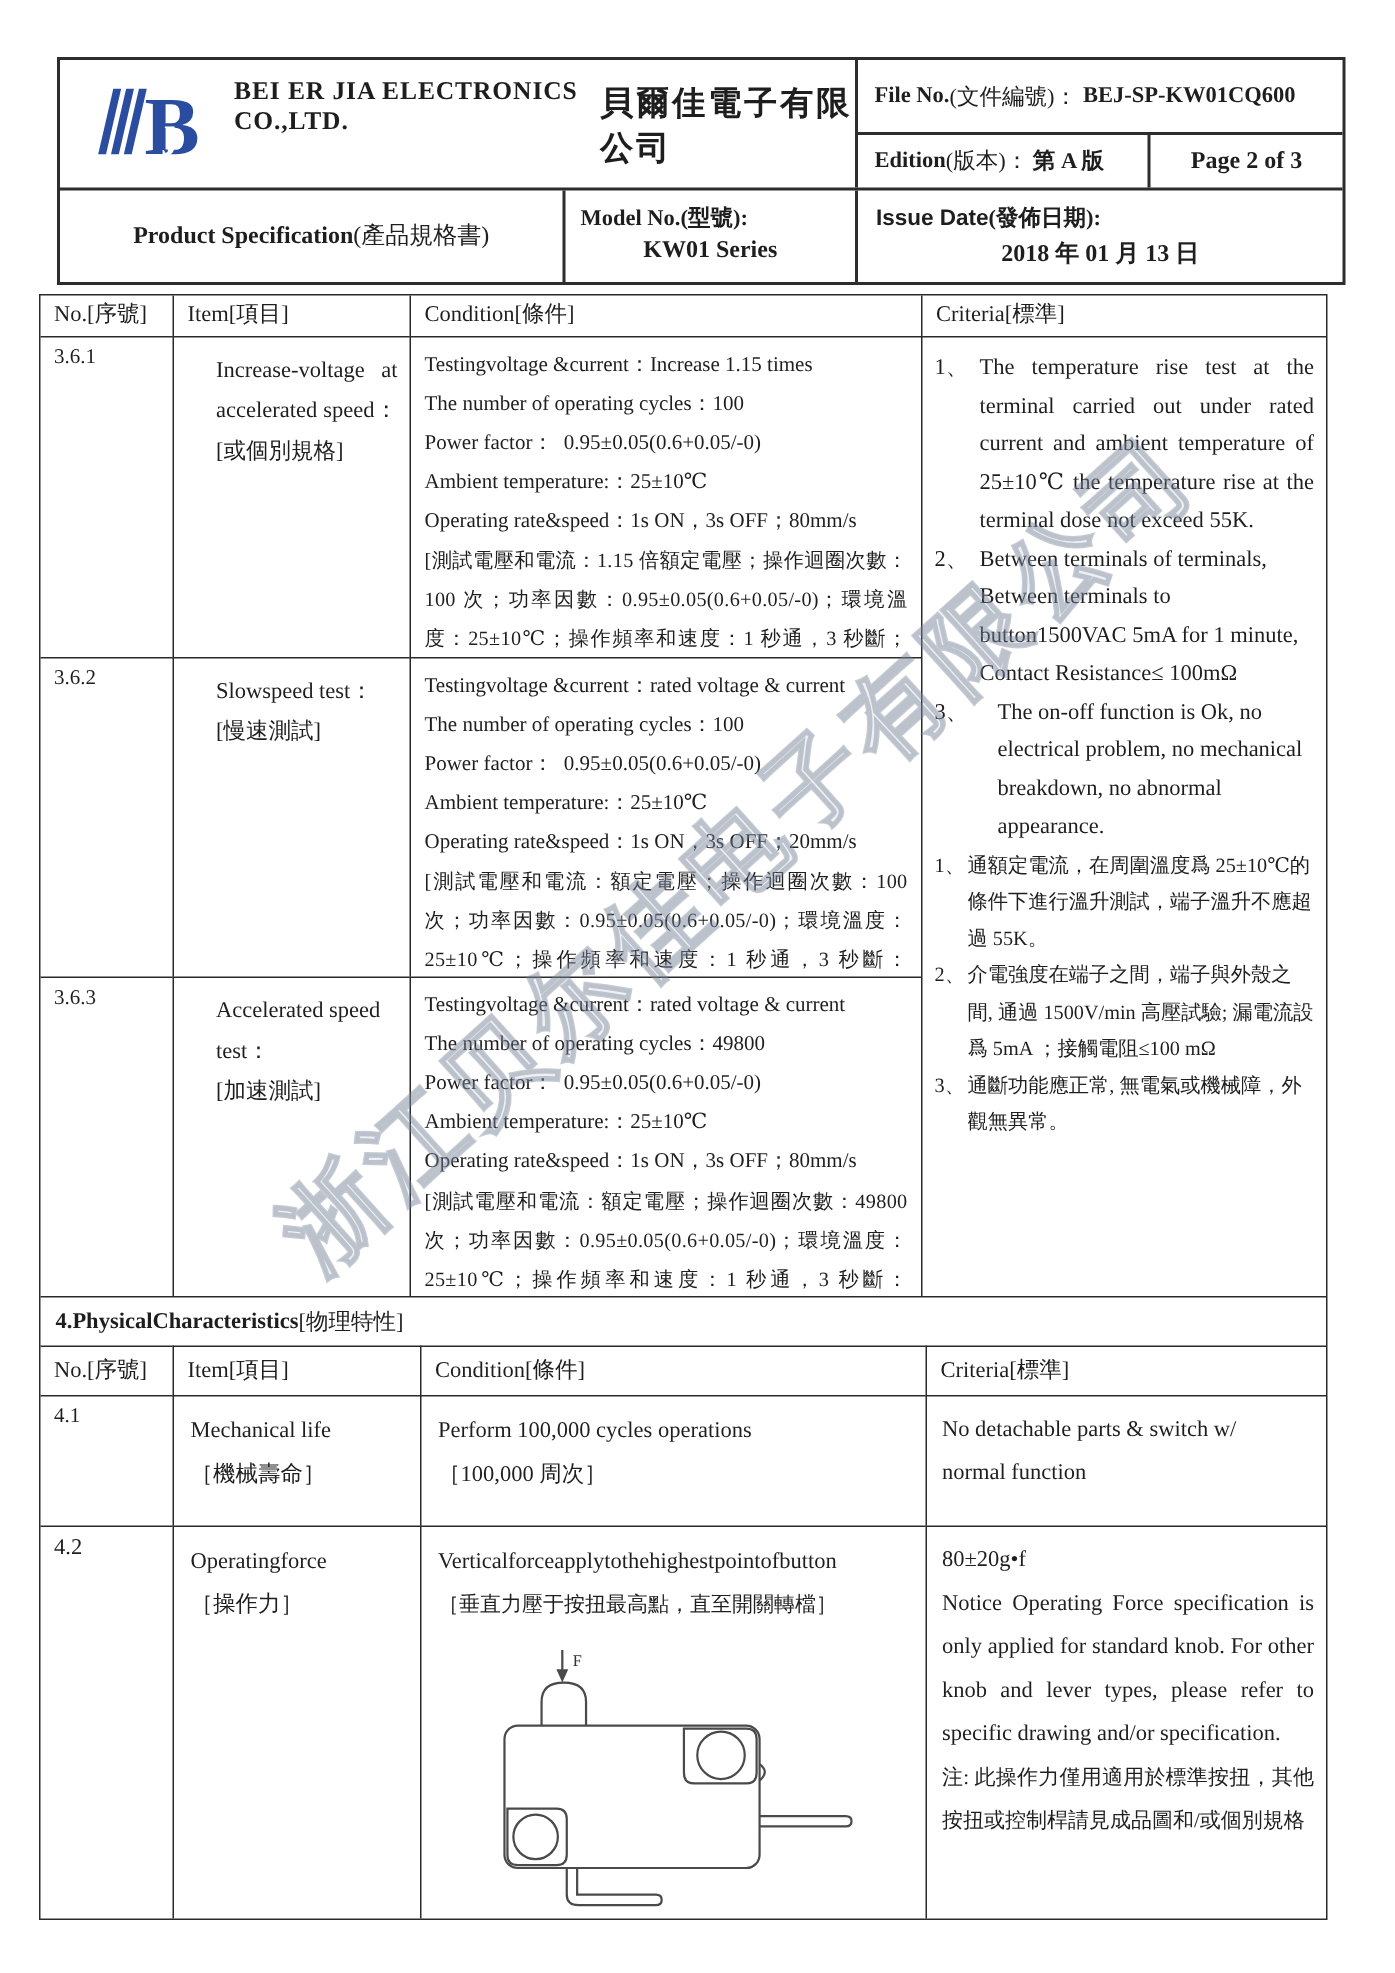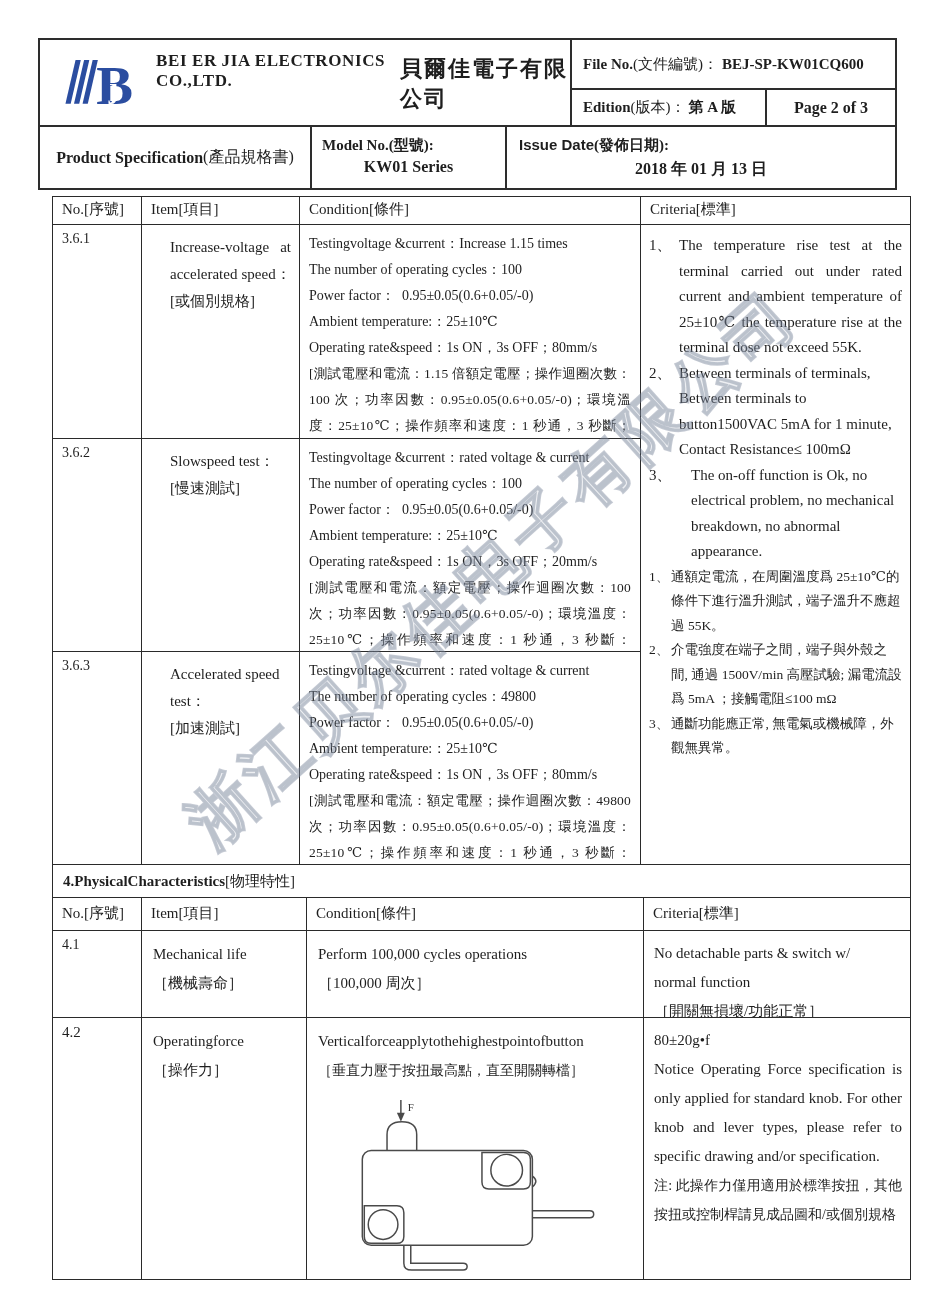--- a/index.html
+++ b/index.html
@@ -14,37 +14,37 @@
   .hdr-left{width:532px;border-right:2px solid #2d2d2d;display:flex;align-items:center;padding-left:24px;gap:16px;}
   .company{display:flex;flex-direction:row;}
   .company-en{font-weight:bold;font-size:17px;letter-spacing:.6px;}
   .company-zh{font-weight:bold;font-size:22px;letter-spacing:2px;margin-top:3px;}
   .hdr-right{flex:1;display:flex;flex-direction:column;}
   .file-row{height:50px;border-bottom:2px solid #2d2d2d;display:flex;align-items:center;padding:0 11px;font-size:15px;}
   .ed-row{flex:1;display:flex;}
   .ed-cell{width:195px;border-right:2px solid #2d2d2d;display:flex;align-items:center;padding:0 11px;font-size:15px;}
   .pg-cell{flex:1;display:flex;align-items:center;justify-content:center;font-weight:bold;font-size:16px;}
   .hdr-bot{display:flex;height:63px;border-top:2px solid #2d2d2d;}
-  .ps-cell{width:272px;border-right:2px solid #2d2d2d;display:flex;align-items:center;justify-content:center;font-size:16px;}
+  .ps-cell{width:337px;border-right:2px solid #2d2d2d;display:flex;align-items:center;justify-content:center;font-size:16px;}
   .model-cell{width:195px;border-right:2px solid #2d2d2d;padding:9px 10px 0 10px;font-size:15px;}
   .model-val{text-align:center;font-weight:bold;font-size:16px;margin-top:3px;}
   .issue-cell{flex:1;padding:9px 12px 0 12px;font-size:15px;}
   .issue-lbl-en{font-family:"Liberation Sans","DejaVu Sans",sans-serif;font-weight:bold;font-size:15px;}
   .issue-val{text-align:center;font-weight:bold;font-size:16px;margin-top:4px;}
   .b{font-weight:bold;}
 
   
   #wm{position:absolute;left:168px;top:800px;width:800px;white-space:nowrap;
       transform:rotate(-42deg);transform-origin:0 0;
       font-size:66px;font-weight:bold;letter-spacing:6px;
       color:rgba(130,140,160,0.14);-webkit-text-stroke:1.6px rgba(120,130,152,0.42);
       z-index:3;pointer-events:none;}
 
   
-  #tbl{position:absolute;left:52px;top:196px;width:859px;border:1.6px solid #2a2a2a;background:transparent;z-index:2;}
+  #tbl{position:absolute;left:26px;top:196px;width:859px;border:1.6px solid #2a2a2a;background:transparent;z-index:2;}
   .gridA{display:grid;grid-template-columns:88px 158px 341px 1fr;grid-template-rows:27px 214px 213px 213px;}
   .gridB{display:grid;grid-template-columns:88px 165px 337px 1fr;grid-template-rows:33px 33px 87px 262px;}
   .c{overflow:hidden;}
   .bl{border-left:1.4px solid #2a2a2a;}
   .bt{border-top:1.4px solid #2a2a2a;}
   .bt2{border-top:1.6px solid #2a2a2a;}
   .th{font-size:15px;padding:3px 9px;}
   .no-cell{font-size:14px;padding:6px 9px;}
   .item-cell{font-size:15px;padding:9px 8px 0 11px;}
   .item-cell div{line-height:27px;margin-left:17px;}
@@ -222,21 +222,20 @@
       <div>Mechanical life</div>
       <div>［機械壽命］</div>
     </div>
     <div class="c cell4 bl bt">
       <div>Perform 100,000 cycles operations</div>
       <div>［100,000 周次］</div>
     </div>
     <div class="c crit4 bl bt">
       <div class="v">No detachable parts &amp; switch w/</div>
       <div class="v">normal function</div>
-      <div class="v">［開關無損壞/功能正常］</div>
     </div>
 
     <div class="c no-cell bt" style="font-size:15px;">4.2</div>
     <div class="c cell4 bl bt">
       <div>Operatingforce</div>
       <div>［操作力］</div>
     </div>
     <div class="c cell4 bl bt">
       <div>Verticalforceapplytothehighestpointofbutton</div>
       <div style="font-size:14px;">［垂直力壓于按扭最高點，直至開關轉檔］</div>

